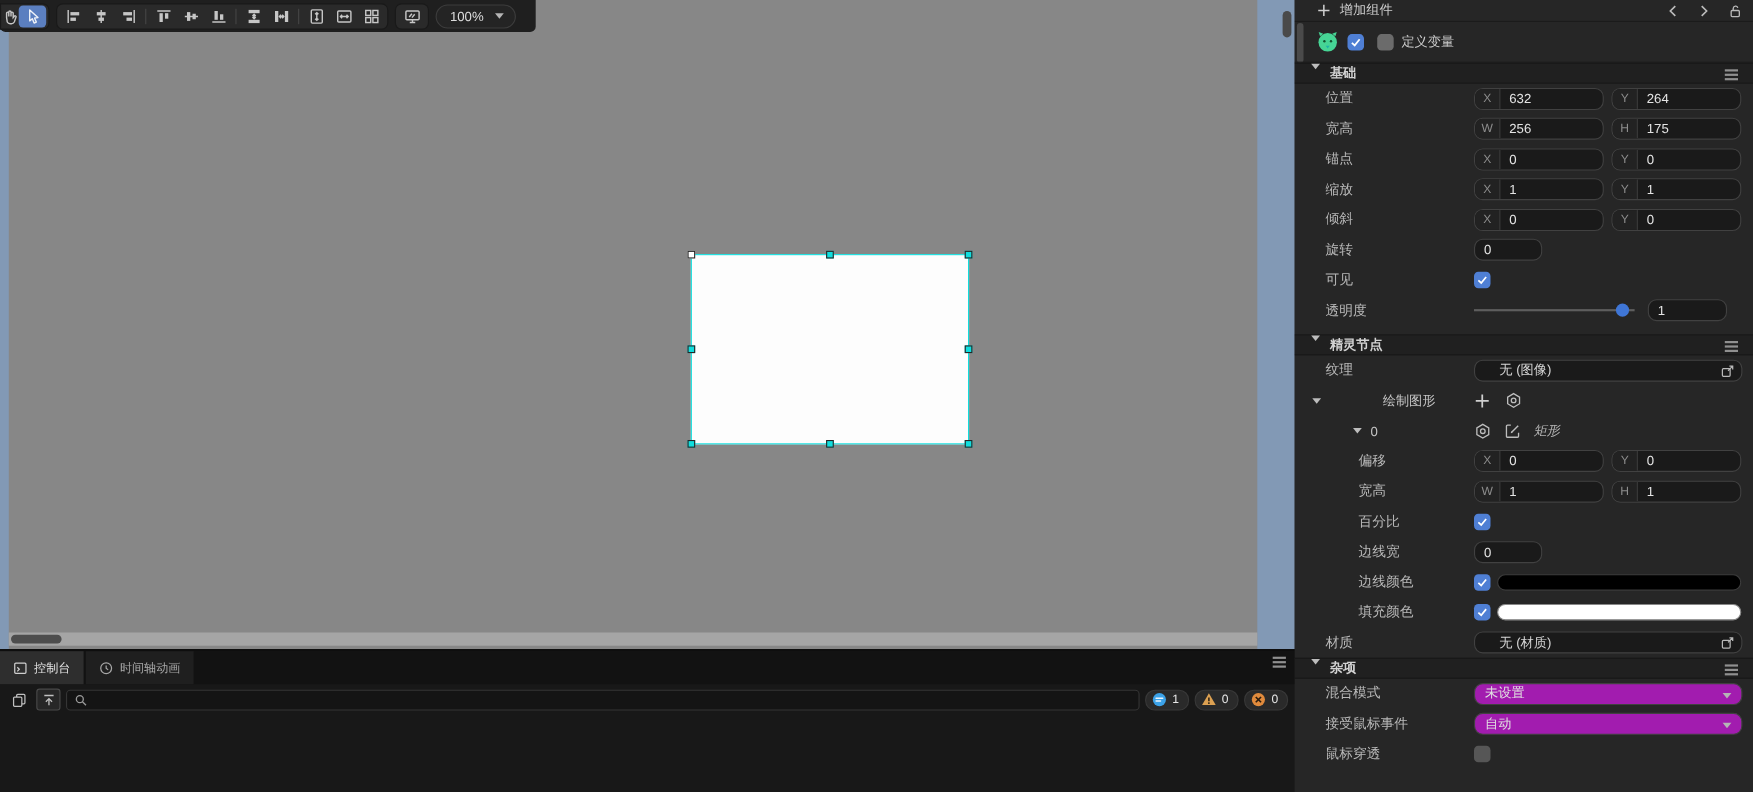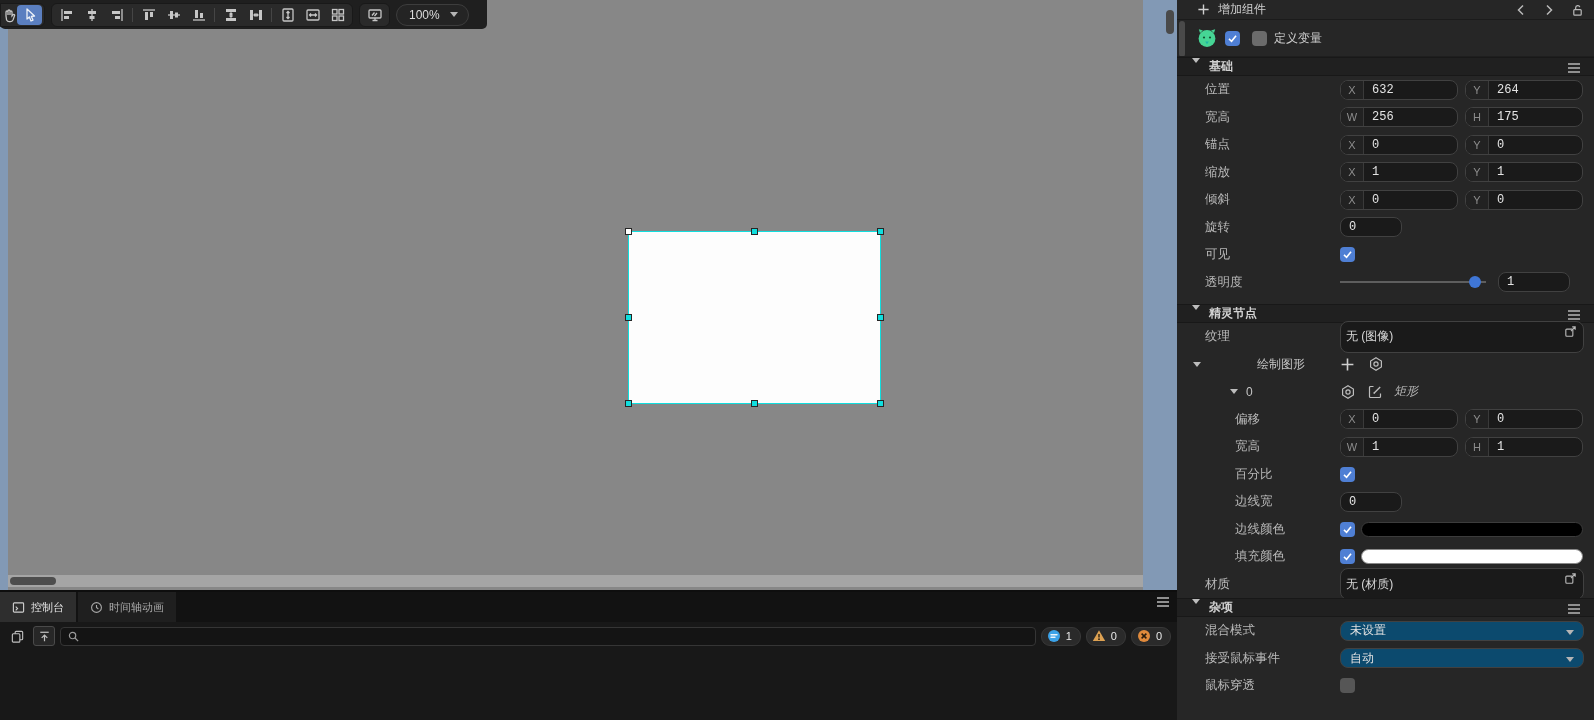--- a/index.html
+++ b/index.html
@@ -59,25 +59,25 @@
   .sect { position:relative; height:19px; background:#202020; border-top:1px solid #181818; border-bottom:1px solid #181818; display:flex; align-items:flex-start; gap:9px; padding-left:15px; color:#d2d2d2; font-weight:bold; font-size:12px; }
   .sect .menu-bars { position:absolute; right:14px; top:9px; }
   .gap8 { height:8px; }
   .prow { position:relative; display:flex; align-items:center; height:27.5px; padding-left:28px; color:#b9b9b9; }
   .plabel { width:135px; flex:none; font-size:12.5px; }
   .prow.ind { padding-left:58px; }
   .prow.ind .plabel { width:105px; }
   .xy { display:flex; gap:7px; }
   .inp { width:118px; height:20px; background:#1a1a1a; border:1px solid #414141; border-radius:8px; display:flex; align-items:center; overflow:hidden; }
   .inp .pre { width:23px; height:100%; display:flex; align-items:center; justify-content:center; color:#8d8d8d; border-right:1px solid #3a3a3a; font-size:11px; background:#222; }
-  .inp .val { padding-left:8px; color:#e4e4e4; font-size:12px;font-family:Liberation Mono, monospace; }
+  .inp .val { padding-left:8px; color:#e4e4e4; font-size:12px; }
   .inp.single { width:62px; }
-  .fieldbox { position:relative; width:244px; height:32px; background:#1a1a1a; border:1px solid #414141; border-radius:8px; display:flex; align-items:center; padding-left:5px; color:#d6d6d6; }
+  .fieldbox { position:relative; width:244px; height:20px; background:#1a1a1a; border:1px solid #414141; border-radius:8px; display:flex; align-items:center; padding-left:22px; color:#d6d6d6; }
   .fieldbox .right-ic { position:absolute; right:5px; top:2px; }
-  .dd { position:relative; width:244px; height:20px; background:#0c4a6e; border:1px solid #414141; border-radius:8px; display:flex; align-items:center; padding-left:9px; color:#e0e0e0; }
+  .dd { position:relative; width:244px; height:20px; background:#a21caf; border:1px solid #414141; border-radius:8px; display:flex; align-items:center; padding-left:9px; color:#e0e0e0; }
   .dd .tri-down { position:absolute; right:9px; top:8px; }
   .cb { width:15px; height:15px; border-radius:4px; background:#4f7fd4; display:flex; align-items:center; justify-content:center; flex:none; }
   .cb.off { background:#6b6b6b; }
   .cb.off2 { background:#565656; }
   .swatch { width:222px; height:15px; border-radius:8px; border:1px solid #3c3c3c; margin-left:6px; }
   .swatch.black { background:#000000; }
   .swatch.white { background:#ffffff; border-color:#888; }
   .slider-track { position:relative; width:146px; height:2px; background:#5e5e5e; flex:none; margin-right:12px; }
   .slider-thumb { position:absolute; left:129px; top:-5px; width:12px; height:12px; border-radius:50%; background:#3f76d6; }
   .inp.op { width:72px; }

